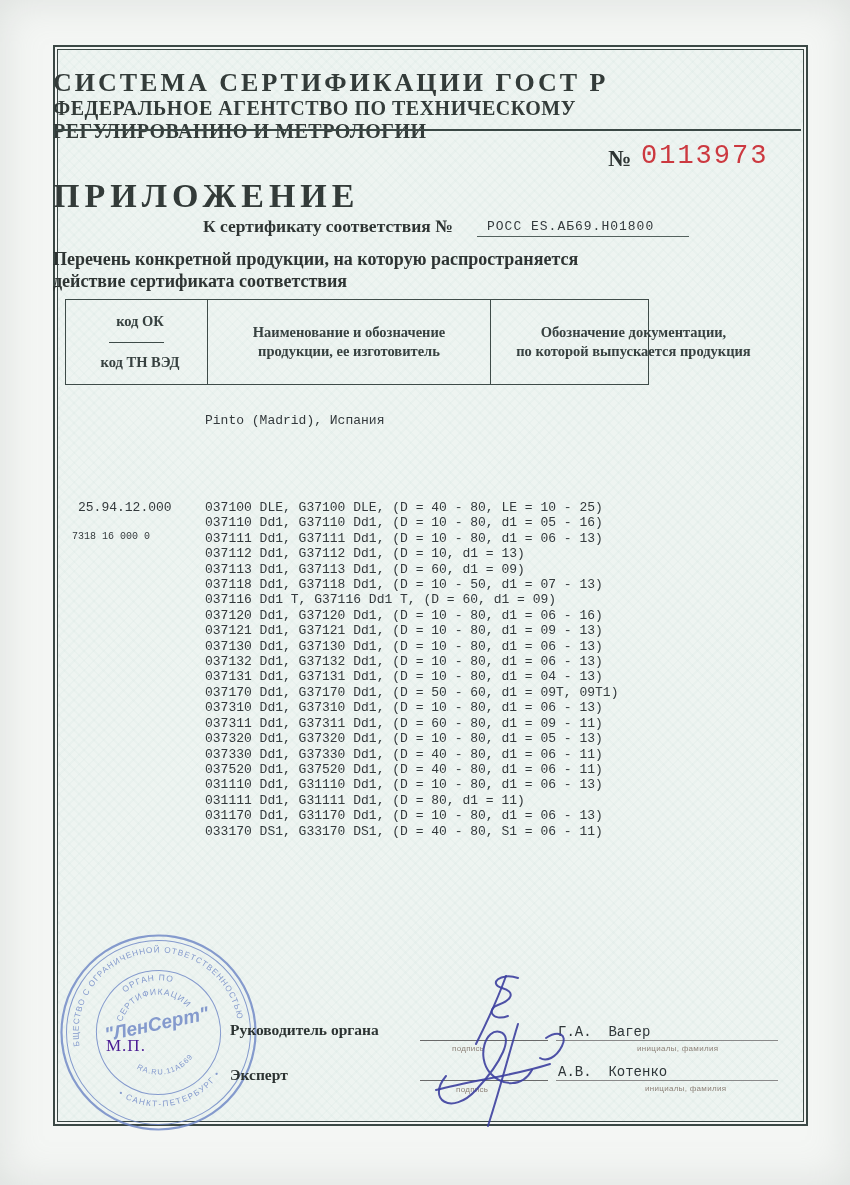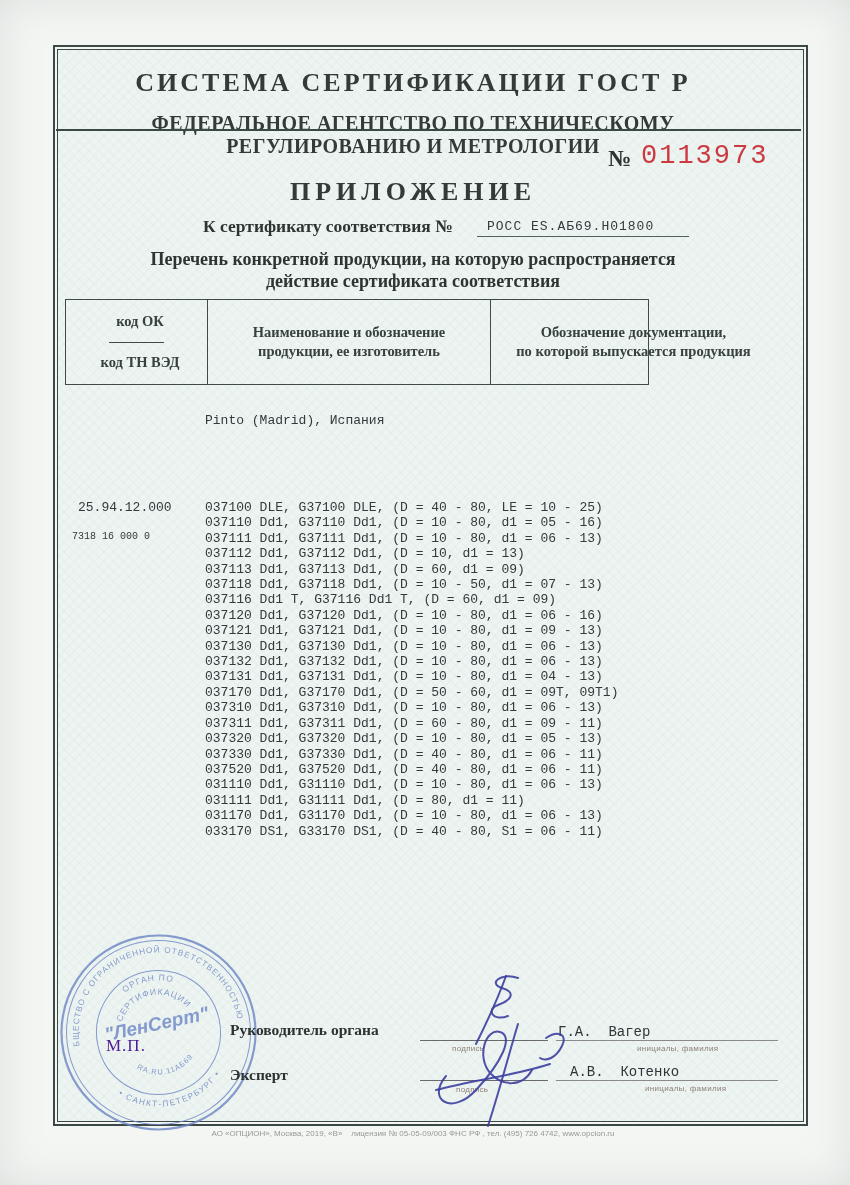--- a/index.html
+++ b/index.html
@@ -15,28 +15,28 @@
   }
   .frame-inner{
     position:absolute;left:2px;top:2px;right:2px;bottom:2px;
     border:1px solid #3b4845;
     background:
       repeating-linear-gradient(45deg, rgba(140,190,180,.05) 0 2px, transparent 2px 7px),
       repeating-linear-gradient(-45deg, rgba(140,190,180,.05) 0 2px, transparent 2px 7px),
       #eef4f1;
   }
   .abs{position:absolute;}
-  .ctr{left:53px;width:720px;text-align:center;}
+  .ctr{left:53px;width:720px;}
   .sys-title{top:68px;font-size:26px;font-weight:bold;letter-spacing:3px;color:#30393６;}
   .sys-title,.agency,.doc-title{color:#333b39;}
-  .agency{top:112px;font-size:20px;font-weight:bold;letter-spacing:.5px;}
+  .agency{top:97px;font-size:20px;font-weight:bold;letter-spacing:.5px;}
   .hdr-rule{left:56px;top:129px;width:745px;height:2px;background:#3b4845;}
   .num-prefix{left:608px;top:146px;font-size:23px;font-weight:bold;}
   .num-value{left:641px;top:141px;font-family:"Liberation Mono", monospace;font-size:27px;letter-spacing:2px;}
-  .doc-title{top:177px;font-size:26px;font-weight:bold;letter-spacing:5px;}
+  .doc-title{top:177px;font-size:34px;font-weight:bold;letter-spacing:5px;}
   .cert-label{left:203px;top:216px;font-size:17.5px;font-weight:bold;}
   .cert-value{left:487px;top:207px;font-family:"Liberation Mono", monospace;font-size:13px;letter-spacing:1px;color:#3a4442;margin-top:12px;}
   .cert-underline{left:477px;top:222px;width:212px;height:14px;border-bottom:1.5px solid #53615d;}
   .subtitle{font-size:18px;font-weight:bold;}
   .subtitle.l1{top:249px;}
   .subtitle.l2{top:271px;}
   .cert-table{
     left:65px;top:299px;width:584px;height:86px;
     display:grid;grid-template-columns:142px 283px 285px;
     border:1.5px solid #3e4b48;box-sizing:border-box;
@@ -149,29 +149,28 @@
   <div class="abs sig-line" style="left:420px;top:1040px;width:128px;"></div>
   <div class="abs tiny" style="left:452px;top:1044px;">подпись</div>
   <div class="abs name-underline" style="left:556px;top:1040px;width:222px;"></div>
   <div class="abs sig-name mono" style="left:558px;top:1024px;">Г.А.  Вагер</div>
   <div class="abs tiny" style="left:637px;top:1044px;">инициалы, фамилия</div>
 
   <div class="abs sig-role" style="top:1066px;">Эксперт</div>
   <div class="abs sig-line" style="left:420px;top:1080px;width:128px;"></div>
   <div class="abs tiny" style="left:456px;top:1085px;">подпись</div>
   <div class="abs name-underline" style="left:556px;top:1080px;width:222px;"></div>
-  <div class="abs sig-name mono" style="left:570px;top:1064px;">А.В.  Котенко</div>
+  <div class="abs sig-name mono" style="left:558px;top:1064px;">А.В.  Котенко</div>
   <div class="abs tiny" style="left:645px;top:1084px;">инициалы, фамилия</div>
 
   <svg class="abs" style="left:440px;top:972px;" width="120" height="75" viewBox="0 0 120 75">
     <path class="ink" d="M78,6 C60,0 48,12 62,16 C76,20 72,28 58,33 C46,37 52,50 68,44"></path>
     <path class="ink" d="M66,4 C58,26 48,48 36,72"></path>
   </svg>
   <svg class="abs" style="left:418px;top:1018px;" width="175" height="115" viewBox="0 0 175 115">
     <path class="ink" d="M28,58 C8,82 34,98 58,72 C84,44 96,18 82,14 C68,10 58,38 72,55 C84,68 104,70 114,52"></path>
     <path class="ink" d="M100,6 C92,32 84,64 70,108"></path>
     <path class="ink" d="M18,72 C55,62 95,58 132,46"></path>
     <path class="ink" d="M128,20 C140,12 150,16 144,28 C138,40 128,44 122,40"></path>
   </svg>
 
-  <div class="abs ctr footer">АО «ОПЦИОН», Москва, 2019, «В»    лицензия № 05-05-09/003 ФНС РФ , тел. (495) 726 4742, www.opcion.ru</div>
 
 </div>
 
 </body></html>

